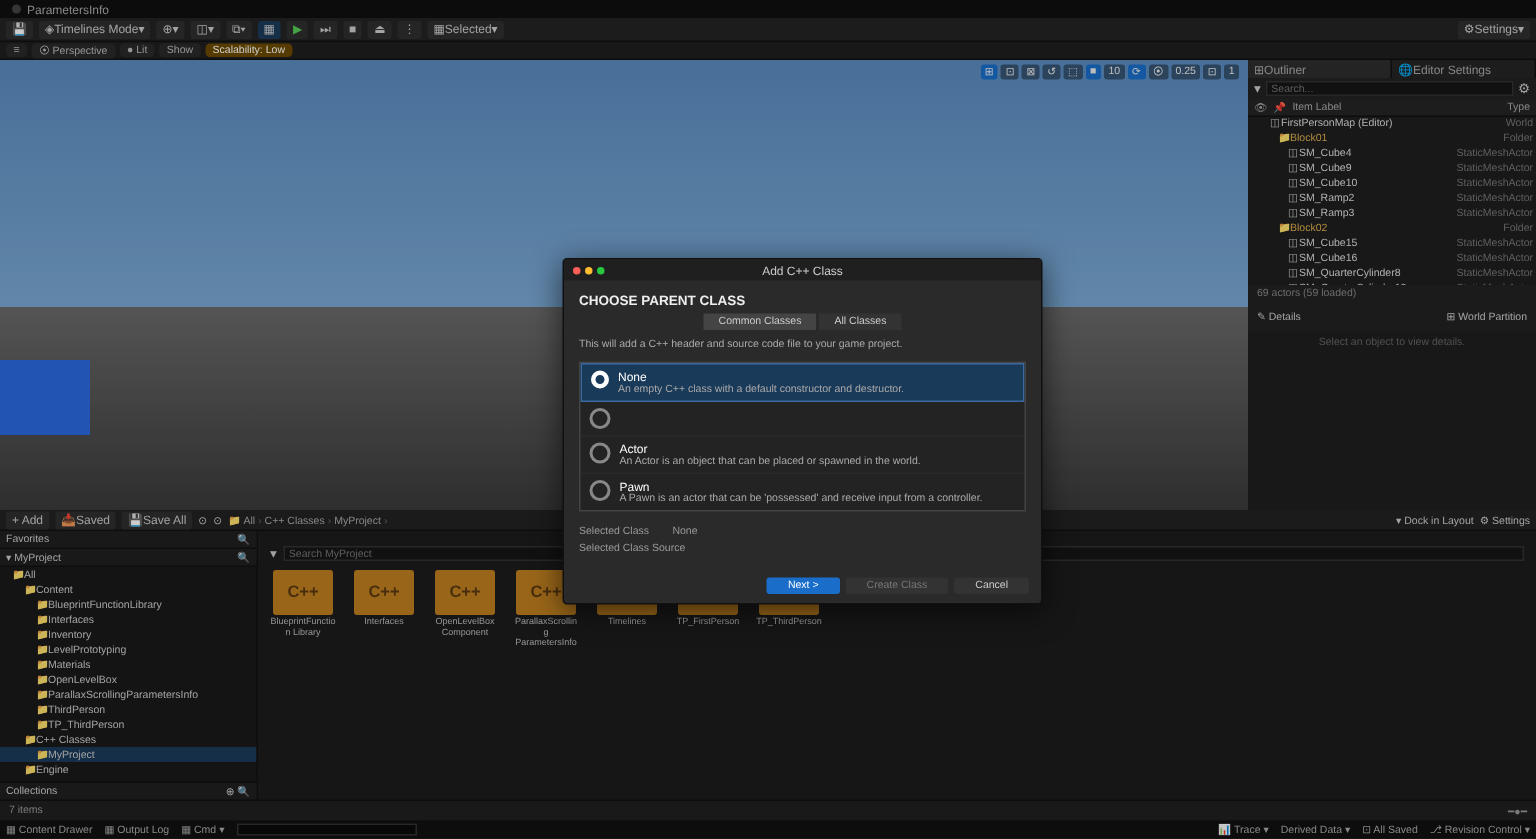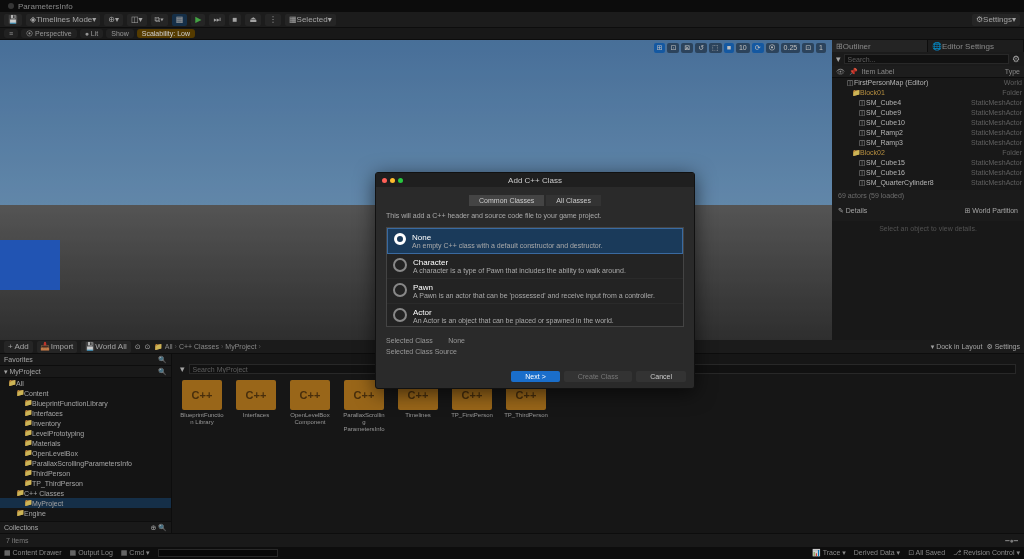--- a/index.html
+++ b/index.html
@@ -238,22 +238,22 @@
       <div style="flex:1"></div>
       <div class="dtab">⊞ <span>World Partition</span></div>
     </div>
     <div class="dmsg" style="padding:4px">Select an object to view details.</div>
   </div>
 </div>
 
 <div class="cbrowser">
   <div class="cbtop">
     <span class="tbtn">+ Add</span>
-    <span class="tbtn">📥 <span>Import</span></span>
-    <span class="tbtn">💾 <span>World All</span></span>
+    <span class="tbtn">📥 <span>Saved</span></span>
+    <span class="tbtn">💾 <span>Save All</span></span>
     <span>⊙</span>
     <span>⊙</span>
     <span class="crumb">
       📁 <span>All</span><span class="sep">›</span><span>C++ Classes</span><span class="sep">›</span><span>MyProject</span><span class="sep">›</span>
     </span>
     <div class="rt">
       <span>▾ <span>Dock in Layout</span></span>
       <span>⚙ <span>Settings</span></span>
     </div>
   </div>
@@ -404,54 +404,51 @@
   <div class="modal">
     <div class="mtitle">
       <div class="mdots">
           <span style="background:#ff5f57"></span>
           <span style="background:#febc2e"></span>
           <span style="background:#28c840"></span>
         </div>
       <span>Add C++ Class</span>
     </div>
     <div class="mbody">
+      <div class="mhead">CHOOSE PARENT CLASS</div>
       <div class="mtabs">
         <div class="mtab act">Common Classes</div>
         <div class="mtab">All Classes</div>
       </div>
       <div class="msub">This will add a C++ header and source code file to your game project.</div>
       <div class="clist" id="clist">
           <div class="crow sel">
             <div class="cicon"></div>
             <div class="ctext">
               <div class="cn">None</div>
               <div class="cd">An empty C++ class with a default constructor and destructor.</div>
             </div>
           </div>
           <div class="crow">
             <div class="cicon"></div>
+          </div>
+          <div class="crow">
+            <div class="cicon"></div>
             <div class="ctext">
-              <div class="cn">Character</div>
-              <div class="cd">A character is a type of Pawn that includes the ability to walk around.</div>
+              <div class="cn">Actor</div>
+              <div class="cd">An Actor is an object that can be placed or spawned in the world.</div>
             </div>
           </div>
           <div class="crow">
             <div class="cicon"></div>
             <div class="ctext">
               <div class="cn">Pawn</div>
               <div class="cd">A Pawn is an actor that can be 'possessed' and receive input from a controller.</div>
             </div>
           </div>
-          <div class="crow">
-            <div class="cicon"></div>
-            <div class="ctext">
-              <div class="cn">Actor</div>
-              <div class="cd">An Actor is an object that can be placed or spawned in the world.</div>
-            </div>
-          </div>
         </div>
       <div class="minfo">
         <span>Selected Class</span>&nbsp;&nbsp;&nbsp;&nbsp;&nbsp;&nbsp;&nbsp;&nbsp;<span>None</span><br>
         <span>Selected Class Source</span>
       </div>
     </div>
     <div class="mbtns">
       <div class="mbtn pri">Next &gt;</div>
       <div class="mbtn dis">Create Class</div>
       <div class="mbtn sec">Cancel</div>

